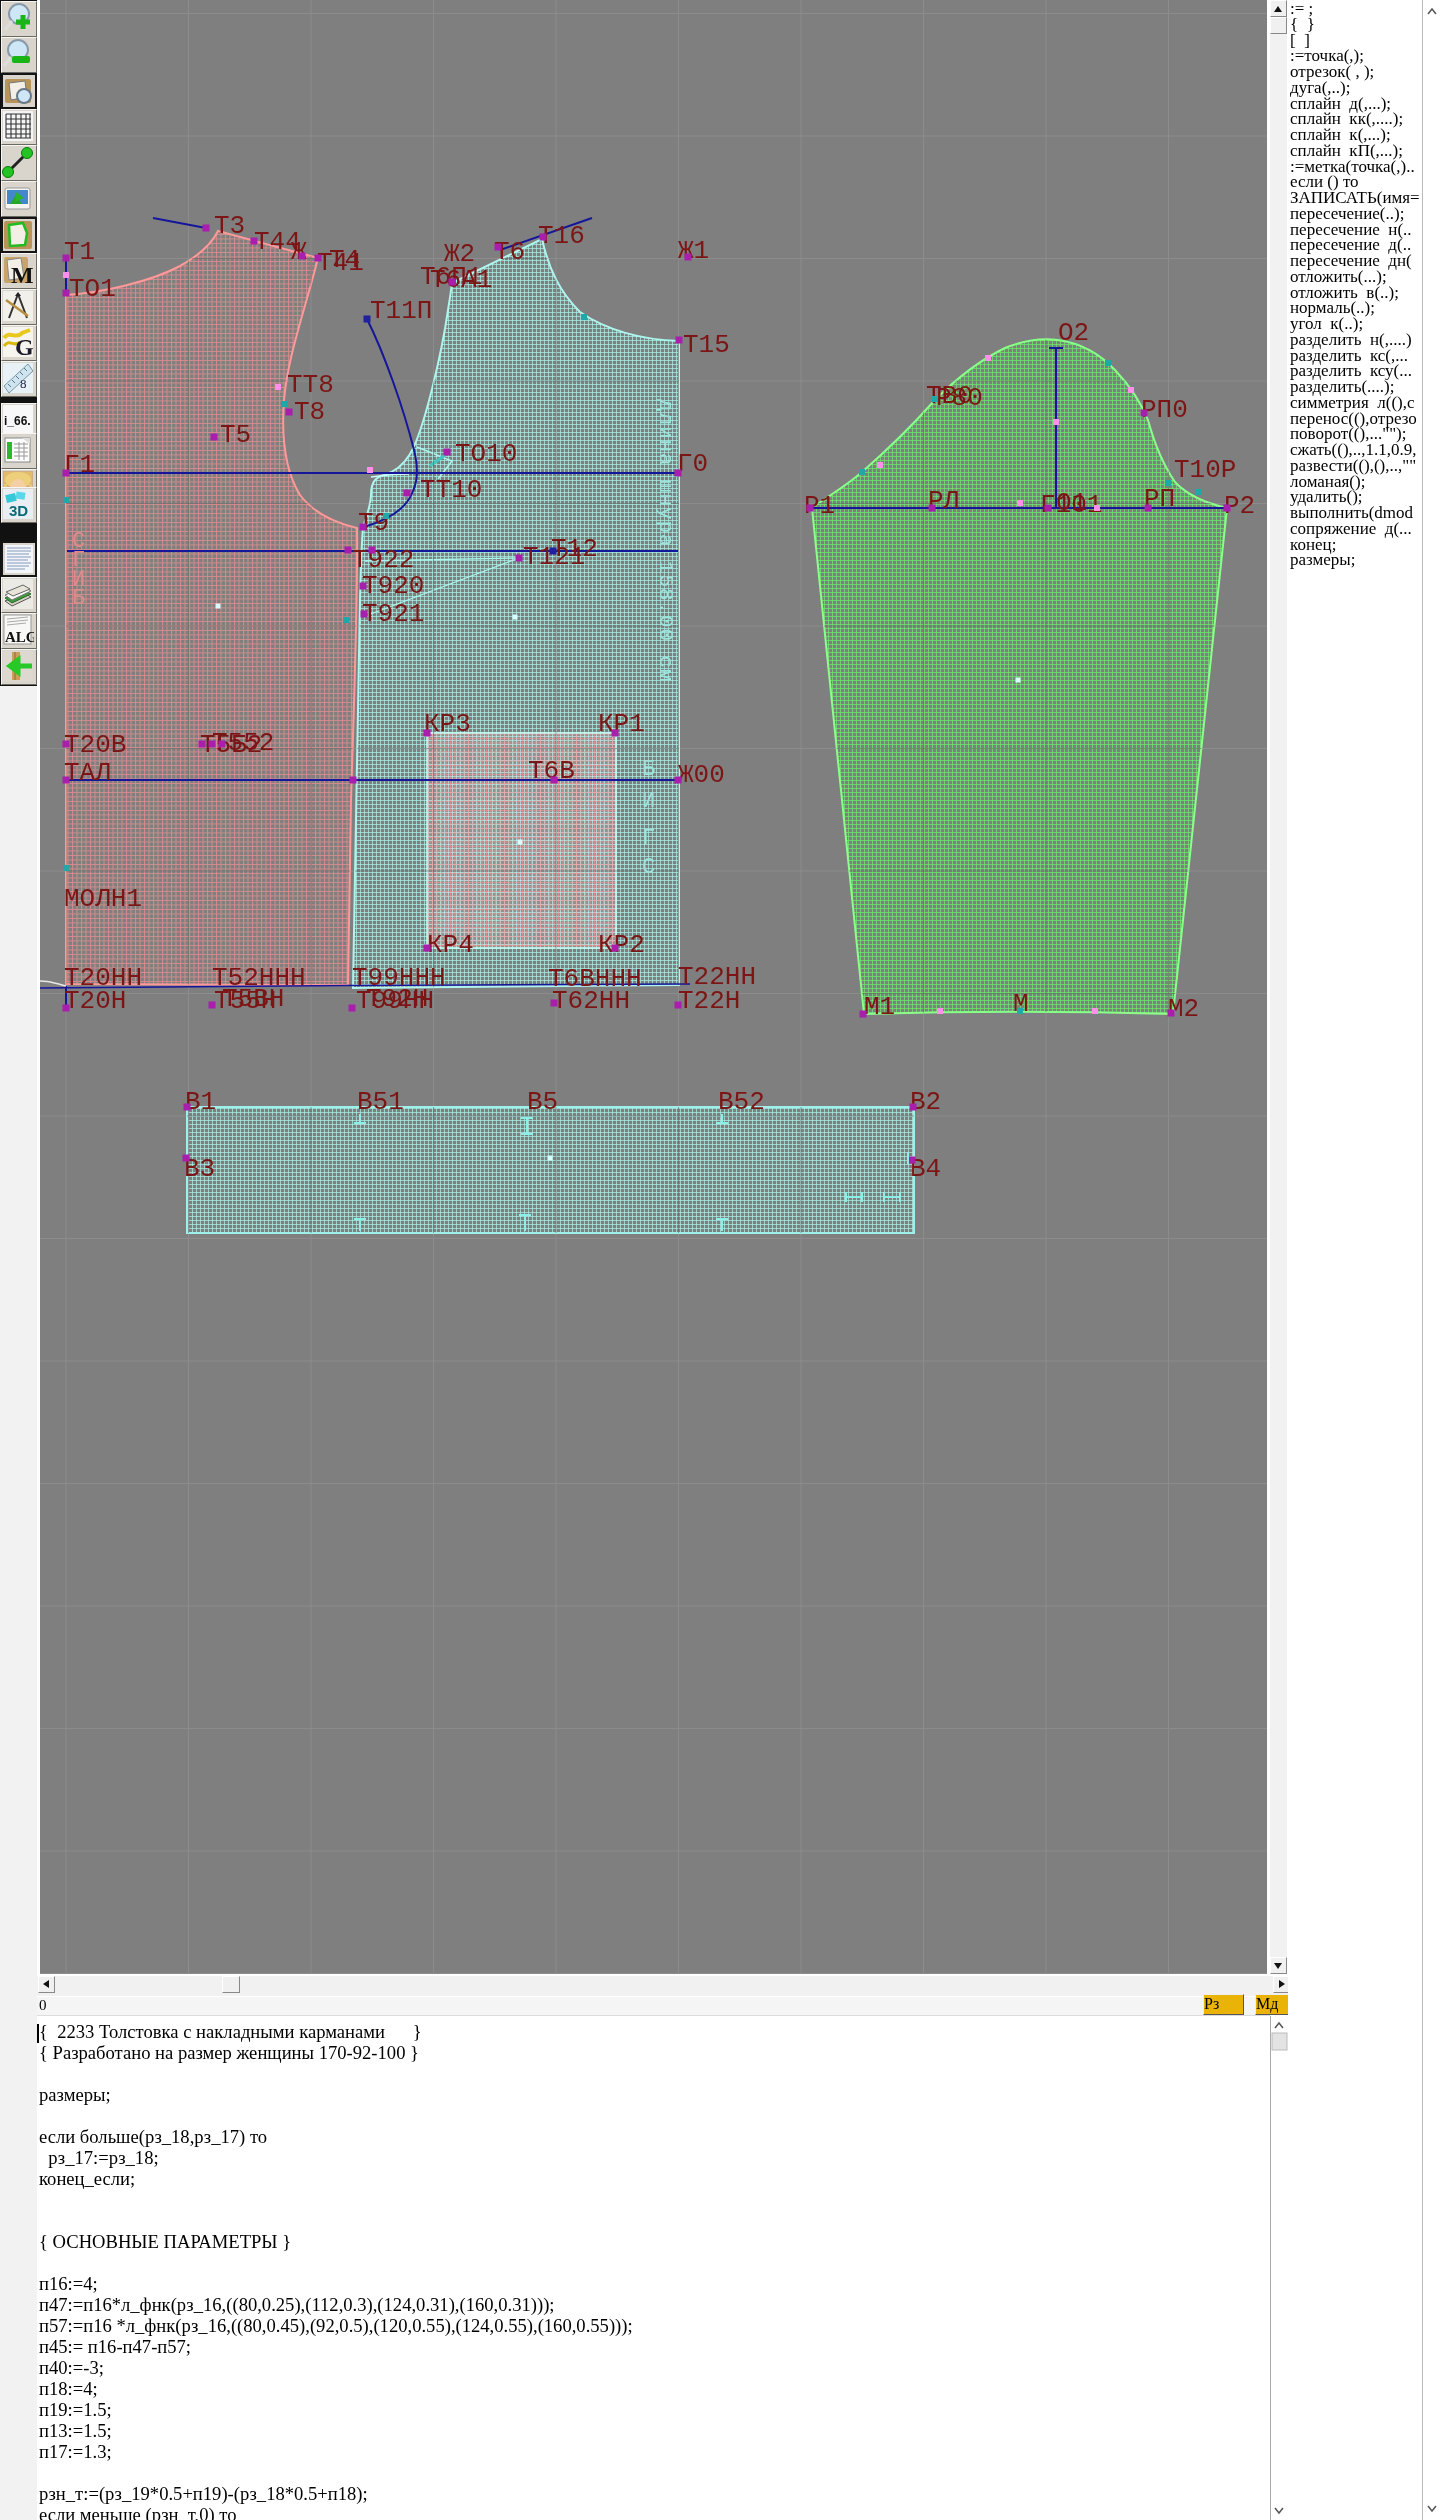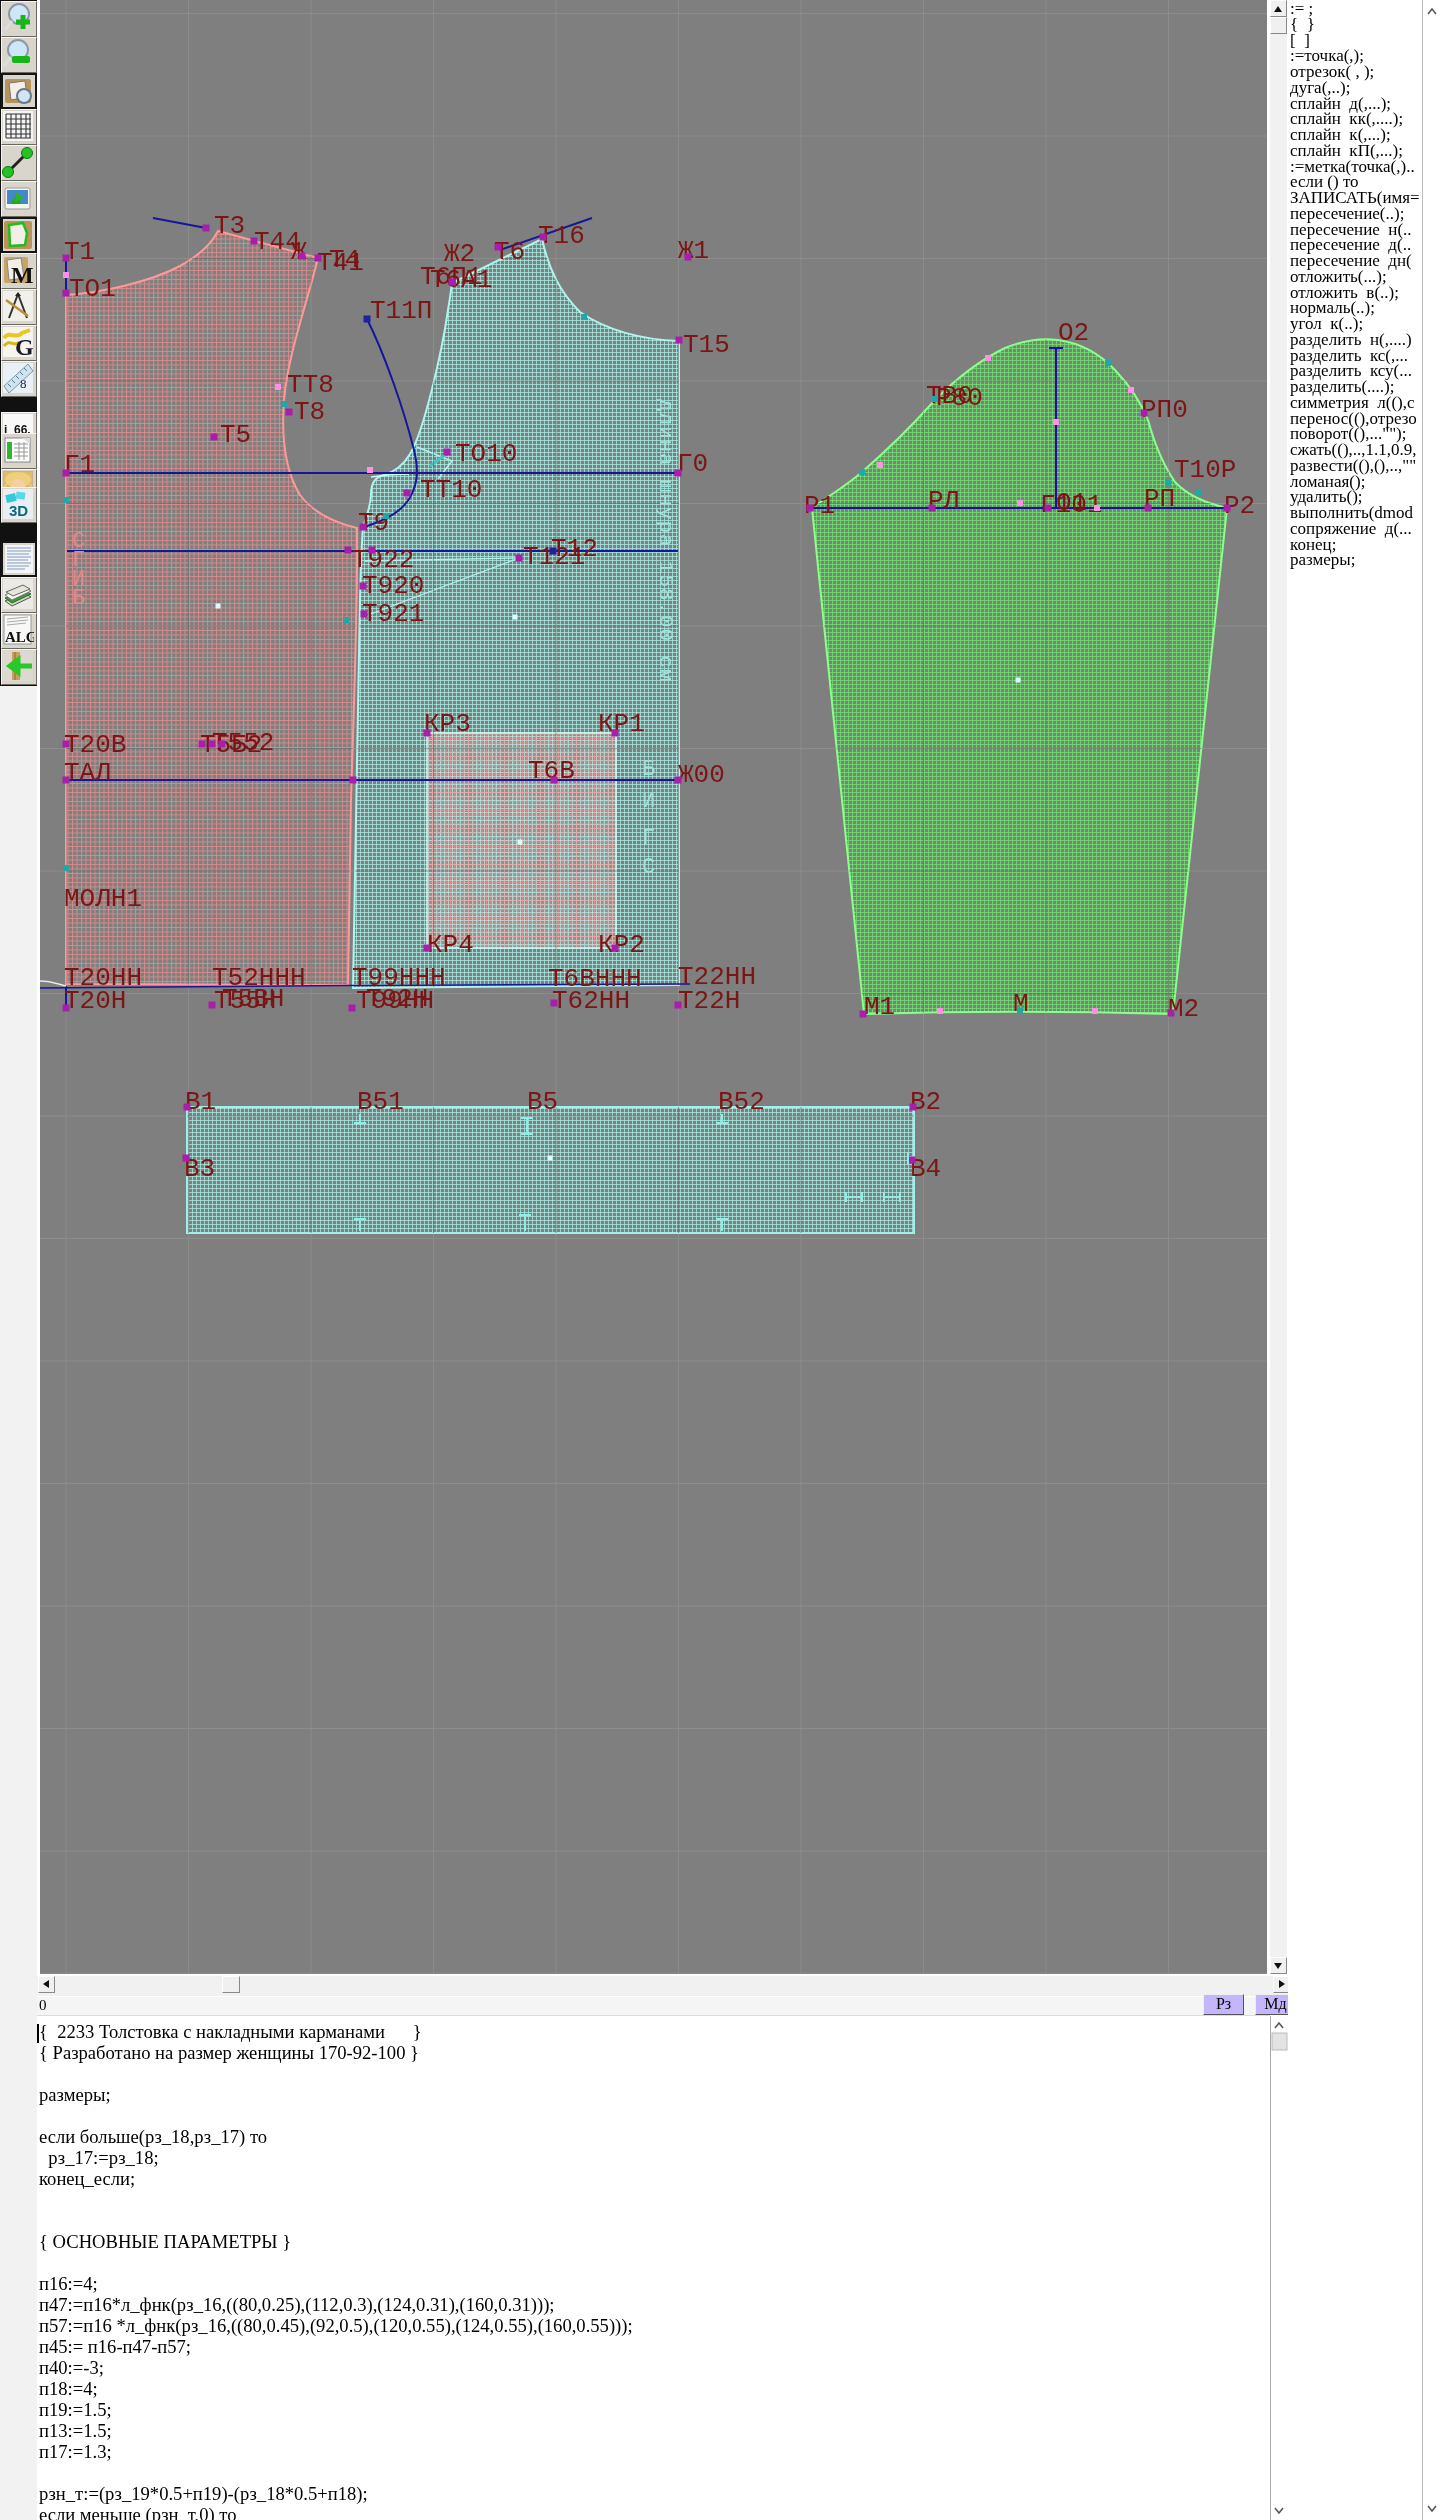--- a/index.html
+++ b/index.html
@@ -18,23 +18,23 @@
 #statusrow{left:37px;top:1997px;width:1233px;height:18px;background:#f5f5f5;border-bottom:1px solid #dcdcdc;
 font-family:"Liberation Serif",serif;font-size:15px;color:#000;}
 #coderow{left:37px;top:2016px;width:1233px;height:504px;background:#fff;}
 #codescroll{left:1270px;top:2016px;width:17px;height:504px;background:#fff;border-left:1px solid #aaa;}
 #rightpanel{left:1288px;top:0;width:134px;height:2520px;background:#fff;overflow:hidden;}
 #rightsb{left:1422px;top:0;width:18px;height:2520px;background:#fff;border-left:1px solid #bbb;}
 .cmdlist{position:absolute;left:2px;top:1px;width:150px;font-family:"Liberation Serif",serif;
 font-size:17px;line-height:15.75px;color:#000;white-space:pre;}
 #codetext{position:absolute;left:2px;top:5px;font-family:"Liberation Serif",serif;
 font-size:18.6px;line-height:21px;color:#000;white-space:pre;}
-.btnRM{position:absolute;top:-3px;height:19px;background:#c4b5fd;border:1px solid #555;
+.btnRM{position:absolute;top:-3px;height:19px;background:#eab308;border:1px solid #555;
 border-top-color:#eee;border-left-color:#eee;font-family:"Liberation Serif",serif;font-size:16px;
-text-align:center;line-height:18px;}
+text-align:left;line-height:18px;}
 </style></head>
 <body>
 
 <div id="toolbar" class="abs">
 <div class="tbtn" style="top:1px"><svg width="32" height="32" viewBox="0 0 32 32">
         <circle cx="17" cy="12" r="10" fill="#cfe6f7" stroke="#8899aa" stroke-width="2"></circle>
         <path d="M3 28 L10 19" stroke="#dddddd" stroke-width="3"></path>
         <path d="M14 20h14M21 13v14" stroke="#18b418" stroke-width="5"></path>
       </svg></div>
 <div class="tbtn" style="top:37px"><svg width="32" height="32" viewBox="0 0 32 32">
@@ -82,21 +82,21 @@
         <path d="M2 12 C8 4 14 14 20 7 L28 4" stroke="#e8c820" stroke-width="4" fill="none"></path>
         <path d="M2 20 C8 12 12 22 18 16" stroke="#d8b810" stroke-width="3" fill="none"></path>
         <text x="13" y="29" font-family="Liberation Serif" font-size="24" font-weight="bold" fill="#1a1a2a">G</text>
       </svg></div>
 <div class="tbtn" style="top:361px"><svg width="32" height="32" viewBox="0 0 32 32">
         <rect x="1" y="1" width="30" height="30" fill="#e8f2f6"></rect>
         <path d="M2 24 L26 2 L31 9 L7 31 Z" fill="#cfe4ee" stroke="#7799aa"></path>
         <path d="M6 22l3 3M10 18l3 3M14 14l3 3M18 10l3 3M22 6l3 3" stroke="#557788"></path>
         <text x="18" y="26" font-family="Liberation Serif" font-size="13" fill="#224">8</text>
       </svg></div>
-<div class="tbtn" style="top:412px"><svg width="32" height="32" viewBox="0 0 32 32">
+<div class="tbtn" style="top:403px"><svg width="32" height="32" viewBox="0 0 32 32">
         <rect x="1" y="1" width="30" height="30" fill="#f8f8f8"></rect>
         <text x="2" y="21" font-family="Liberation Sans" font-size="12" font-weight="bold" fill="#111">i_66.</text>
       </svg></div>
 <div class="tbtn" style="top:433px"><svg width="32" height="32" viewBox="0 0 32 32">
         <rect x="3" y="4" width="25" height="24" fill="#fcfcfc" stroke="#888"></rect>
         <rect x="5" y="8" width="5" height="17" fill="#2db82d"></rect>
         <path d="M12 10h14M12 14h14M12 18h14M12 22h14M17 8v18M22 8v18" stroke="#999"></path>
         <path d="M20 4 l8 0 0 6z" fill="#ddd"></path>
       </svg></div>
 <div class="tbtn" style="top:469px"><svg width="32" height="32" viewBox="0 0 32 32">

